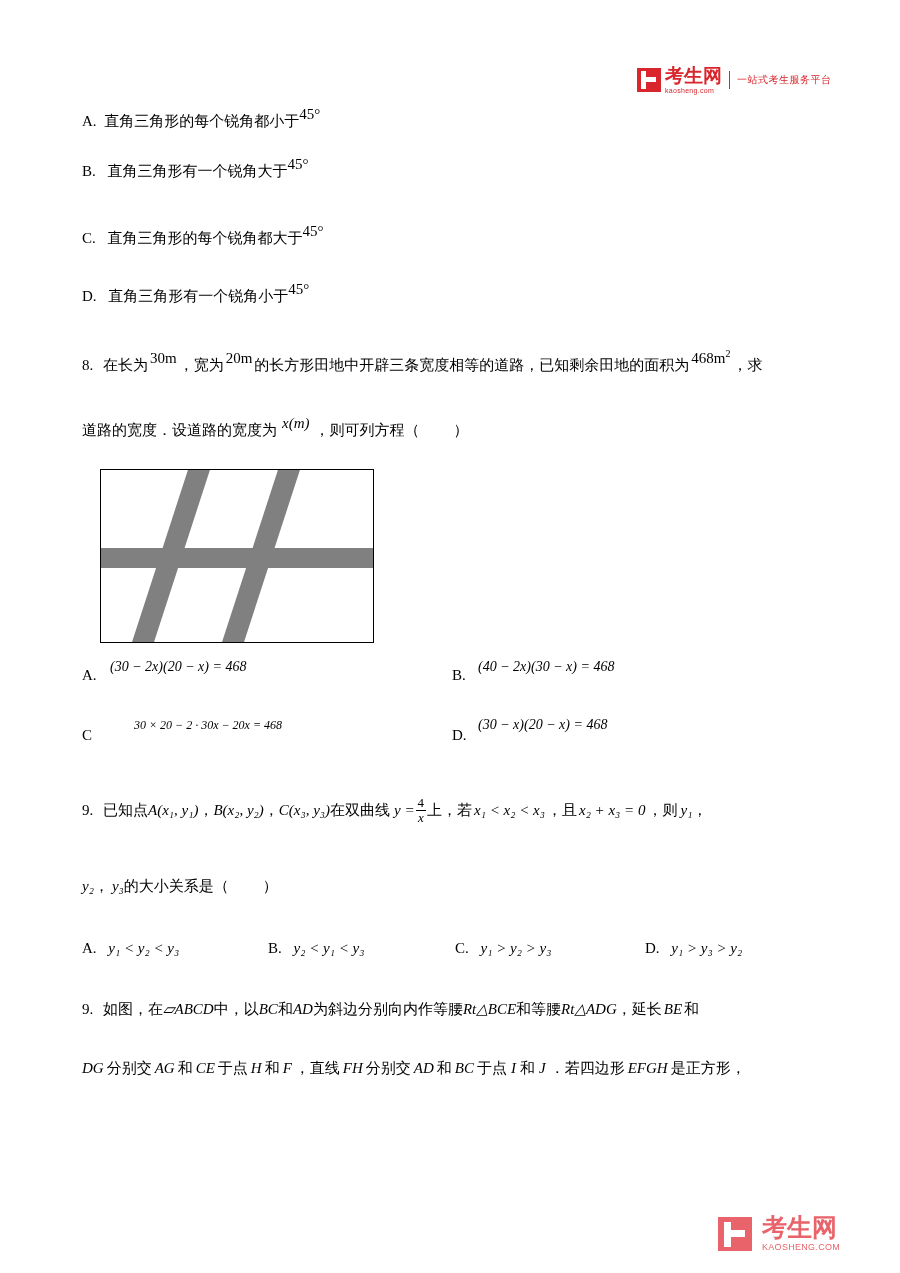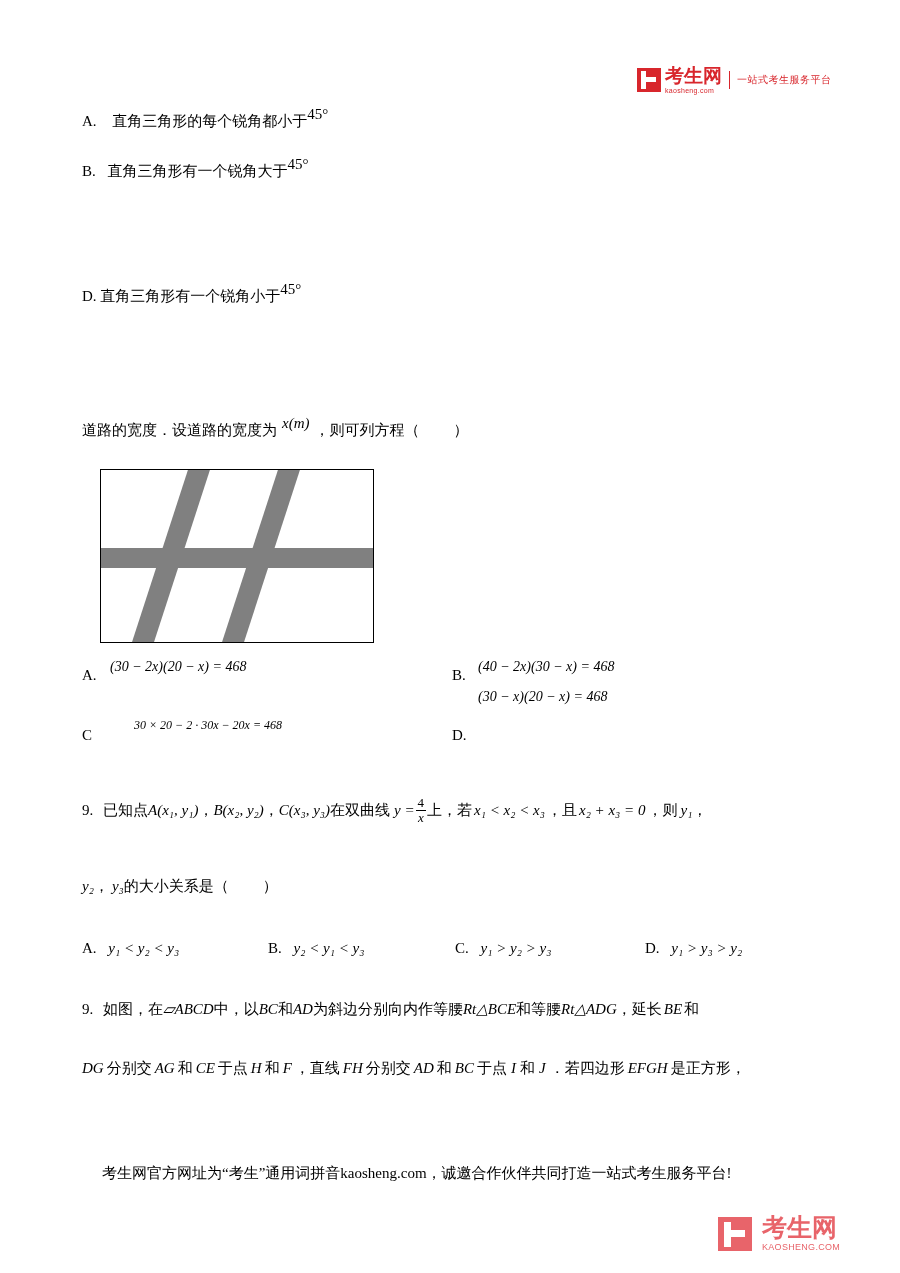--- a/index.html
+++ b/index.html
@@ -192,34 +192,42 @@
     <div>
       <div class="logo-text-main">考生网</div>
       <div class="logo-text-sub">kaosheng.com</div>
     </div>
     <div class="logo-divider"></div>
     <div class="logo-tagline">一站式考生服务平台</div>
   </div>
 
   <div class="blk" style="left:82px; top:110px;">
     <span class="opt-label">A.</span>
-    <span class="cn" style="margin-left:12px;">直角三角形的每个锐角都小于</span><span class="mn raise">45°</span>
+    <span class="cn" style="margin-left:4px;">直角三角形的每个锐角都小于</span><span class="mn raise">45°</span>
   </div>
 
   <div class="blk" style="left:82px; top:160px;">
     <span class="opt-label">B.</span>
     <span class="cn" style="margin-left:8px;">直角三角形有一个锐角大于</span><span class="mn raise">45°</span>
   </div>
 
+  <div class="blk" style="left:82px; top:227px;">
+    <span class="opt-label">C.</span>
+    <span class="cn" style="margin-left:8px;">直角三角形的每个锐角都大于</span><span class="mn raise">45°</span>
+  </div>
 
   <div class="blk" style="left:82px; top:285px;">
     <span class="opt-label">D.</span>
-    <span class="cn" style="">直角三角形有一个锐角小于</span><span class="mn raise">45°</span>
-  </div>
-
+    <span class="cn" style="margin-left:8px;">直角三角形有一个锐角小于</span><span class="mn raise">45°</span>
+  </div>
+
+  <div class="blk" style="left:82px; top:350px;">
+    <span>8.</span>
+    <span class="cn" style="margin-left:6px;">在长为</span><span class="mn raise" style="margin:0 2px;">30m</span><span class="cn">，宽为</span><span class="mn raise" style="margin:0 2px;">20m</span><span class="cn">的长方形田地中开辟三条宽度相等的道路，已知剩余田地的面积为</span><span class="raise" style="margin:0 2px;"><span class="mn">468m</span><sup class="sm">2</sup></span><span class="cn">，求</span>
+  </div>
 
   <div class="blk" style="left:82px; top:419px;">
     <span class="cn">道路的宽度．设道路的宽度为</span><span class="mi raise" style="margin:0 5px;">x(m)</span><span class="cn">，则可列方程（</span><span style="display:inline-block;width:34px;"></span><span class="cn">）</span>
   </div>
 
   <div class="figure">
     <div class="band-h"></div>
     <div class="band-v v1"></div>
     <div class="band-v v2"></div>
   </div>
@@ -241,21 +249,21 @@
   <div class="blk" style="left:82px; top:724px;">
     <span class="opt-label">C</span>
   </div>
   <div class="blk" style="left:134px; top:714px; font-size:12px;">
     <span class="mi">30 × 20 − 2 · 30x − 20x = 468</span>
   </div>
 
   <div class="blk" style="left:452px; top:724px;">
     <span class="opt-label">D.</span>
   </div>
-  <div class="blk" style="left:478px; top:686px; font-size:14px;">
+  <div class="blk" style="left:478px; top:714px; font-size:14px;">
     <span class="mi">(30 − x)(20 − x) = 468</span>
   </div>
 
   <div class="blk" style="left:82px; top:797px;">
     <span>9.</span>
     <span class="cn" style="margin-left:6px;">已知点</span><span class="mi">A(x₁, y₁)</span><span class="cn">，</span><span class="mi">B(x₂, y₂)</span><span class="cn">，</span><span class="mi">C(x₃, y₃)</span><span class="cn">在双曲线</span><span class="mi" style="margin-left:4px;">y =</span><span class="frac"><span class="num mn">4</span><span class="den mi">x</span></span><span class="cn">上，若</span><span class="mi" style="margin:0 2px;">x₁ &lt; x₂ &lt; x₃</span><span class="cn">，且</span><span class="mi" style="margin:0 2px;">x₂ + x₃ = 0</span><span class="cn">，则</span><span class="mi" style="margin-left:3px;">y₁</span><span class="cn">，</span>
   </div>
 
   <div class="blk" style="left:82px; top:875px;">
     <span class="mi">y₂</span><span class="cn">，</span><span class="mi" style="margin-left:3px;">y₃</span><span class="cn">的大小关系是（</span><span style="display:inline-block;width:34px;"></span><span class="cn">）</span>
@@ -280,21 +288,20 @@
 
   <div class="blk" style="left:82px; top:998px;">
     <span>9.</span>
     <span class="cn" style="margin-left:6px;">如图，在</span><span class="mi">▱ABCD</span><span class="cn">中，以</span><span class="mi">BC</span><span class="cn">和</span><span class="mi">AD</span><span class="cn">为斜边分别向内作等腰</span><span class="mi">Rt△BCE</span><span class="cn">和等腰</span><span class="mi">Rt△ADG</span><span class="cn">，延长</span><span class="mi" style="margin:0 2px;">BE</span><span class="cn">和</span>
   </div>
 
   <div class="blk" style="left:82px; top:1057px;">
     <span class="mi">DG</span><span class="cn" style="margin-left:3px;">分别交</span><span class="mi" style="margin:0 3px;">AG</span><span class="cn">和</span><span class="mi" style="margin:0 3px;">CE</span><span class="cn">于点</span><span class="mi" style="margin:0 3px;">H</span><span class="cn">和</span><span class="mi" style="margin:0 3px;">F</span><span class="cn">，直线</span><span class="mi" style="margin:0 3px;">FH</span><span class="cn">分别交</span><span class="mi" style="margin:0 3px;">AD</span><span class="cn">和</span><span class="mi" style="margin:0 3px;">BC</span><span class="cn">于点</span><span class="mi" style="margin:0 4px;">I</span><span class="cn">和</span><span class="mi" style="margin:0 4px;">J</span><span class="cn">．若四边形</span><span class="mi" style="margin:0 3px;">EFGH</span><span class="cn">是正方形，</span>
   </div>
 
-  <div class="footer-text">考生网官方网址为“考生”通用词拼音kaosheng.com，诚邀合作伙伴共同打造一站式考生服务平台!</div>
 
   <div class="footer-logo">
     <div class="logo-mark"></div>
     <div style="margin-left:6px;">
       <div class="logo-text-main">考生网</div>
       <div class="logo-text-sub">KAOSHENG.COM</div>
     </div>
   </div>
 
 </div>

